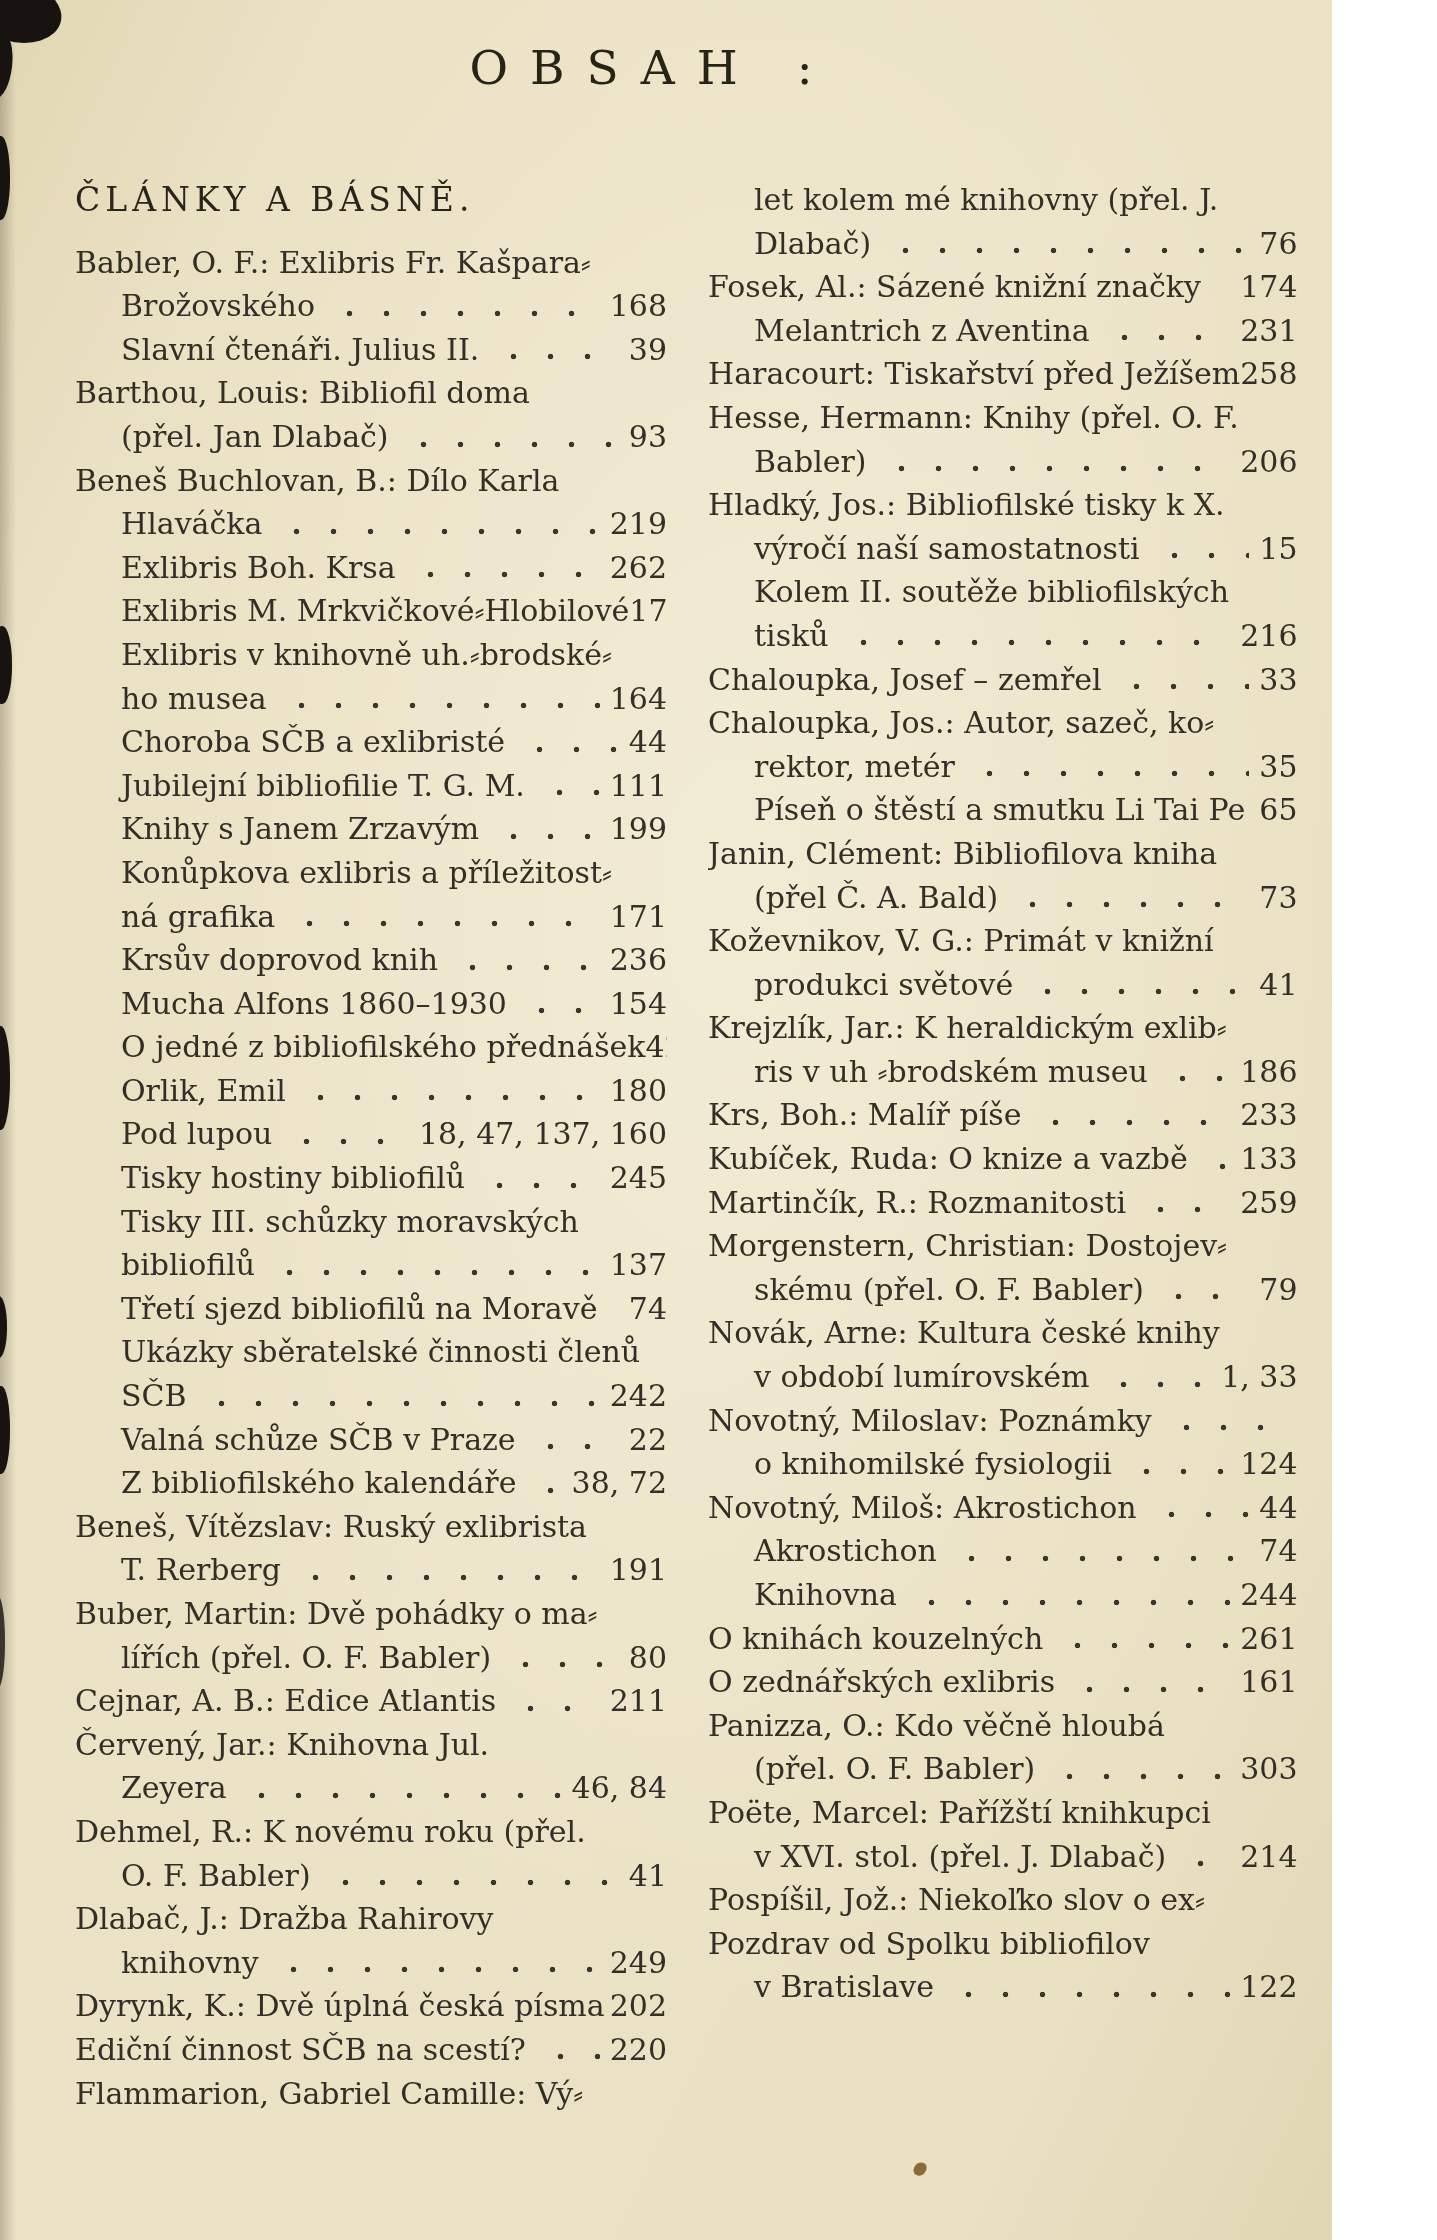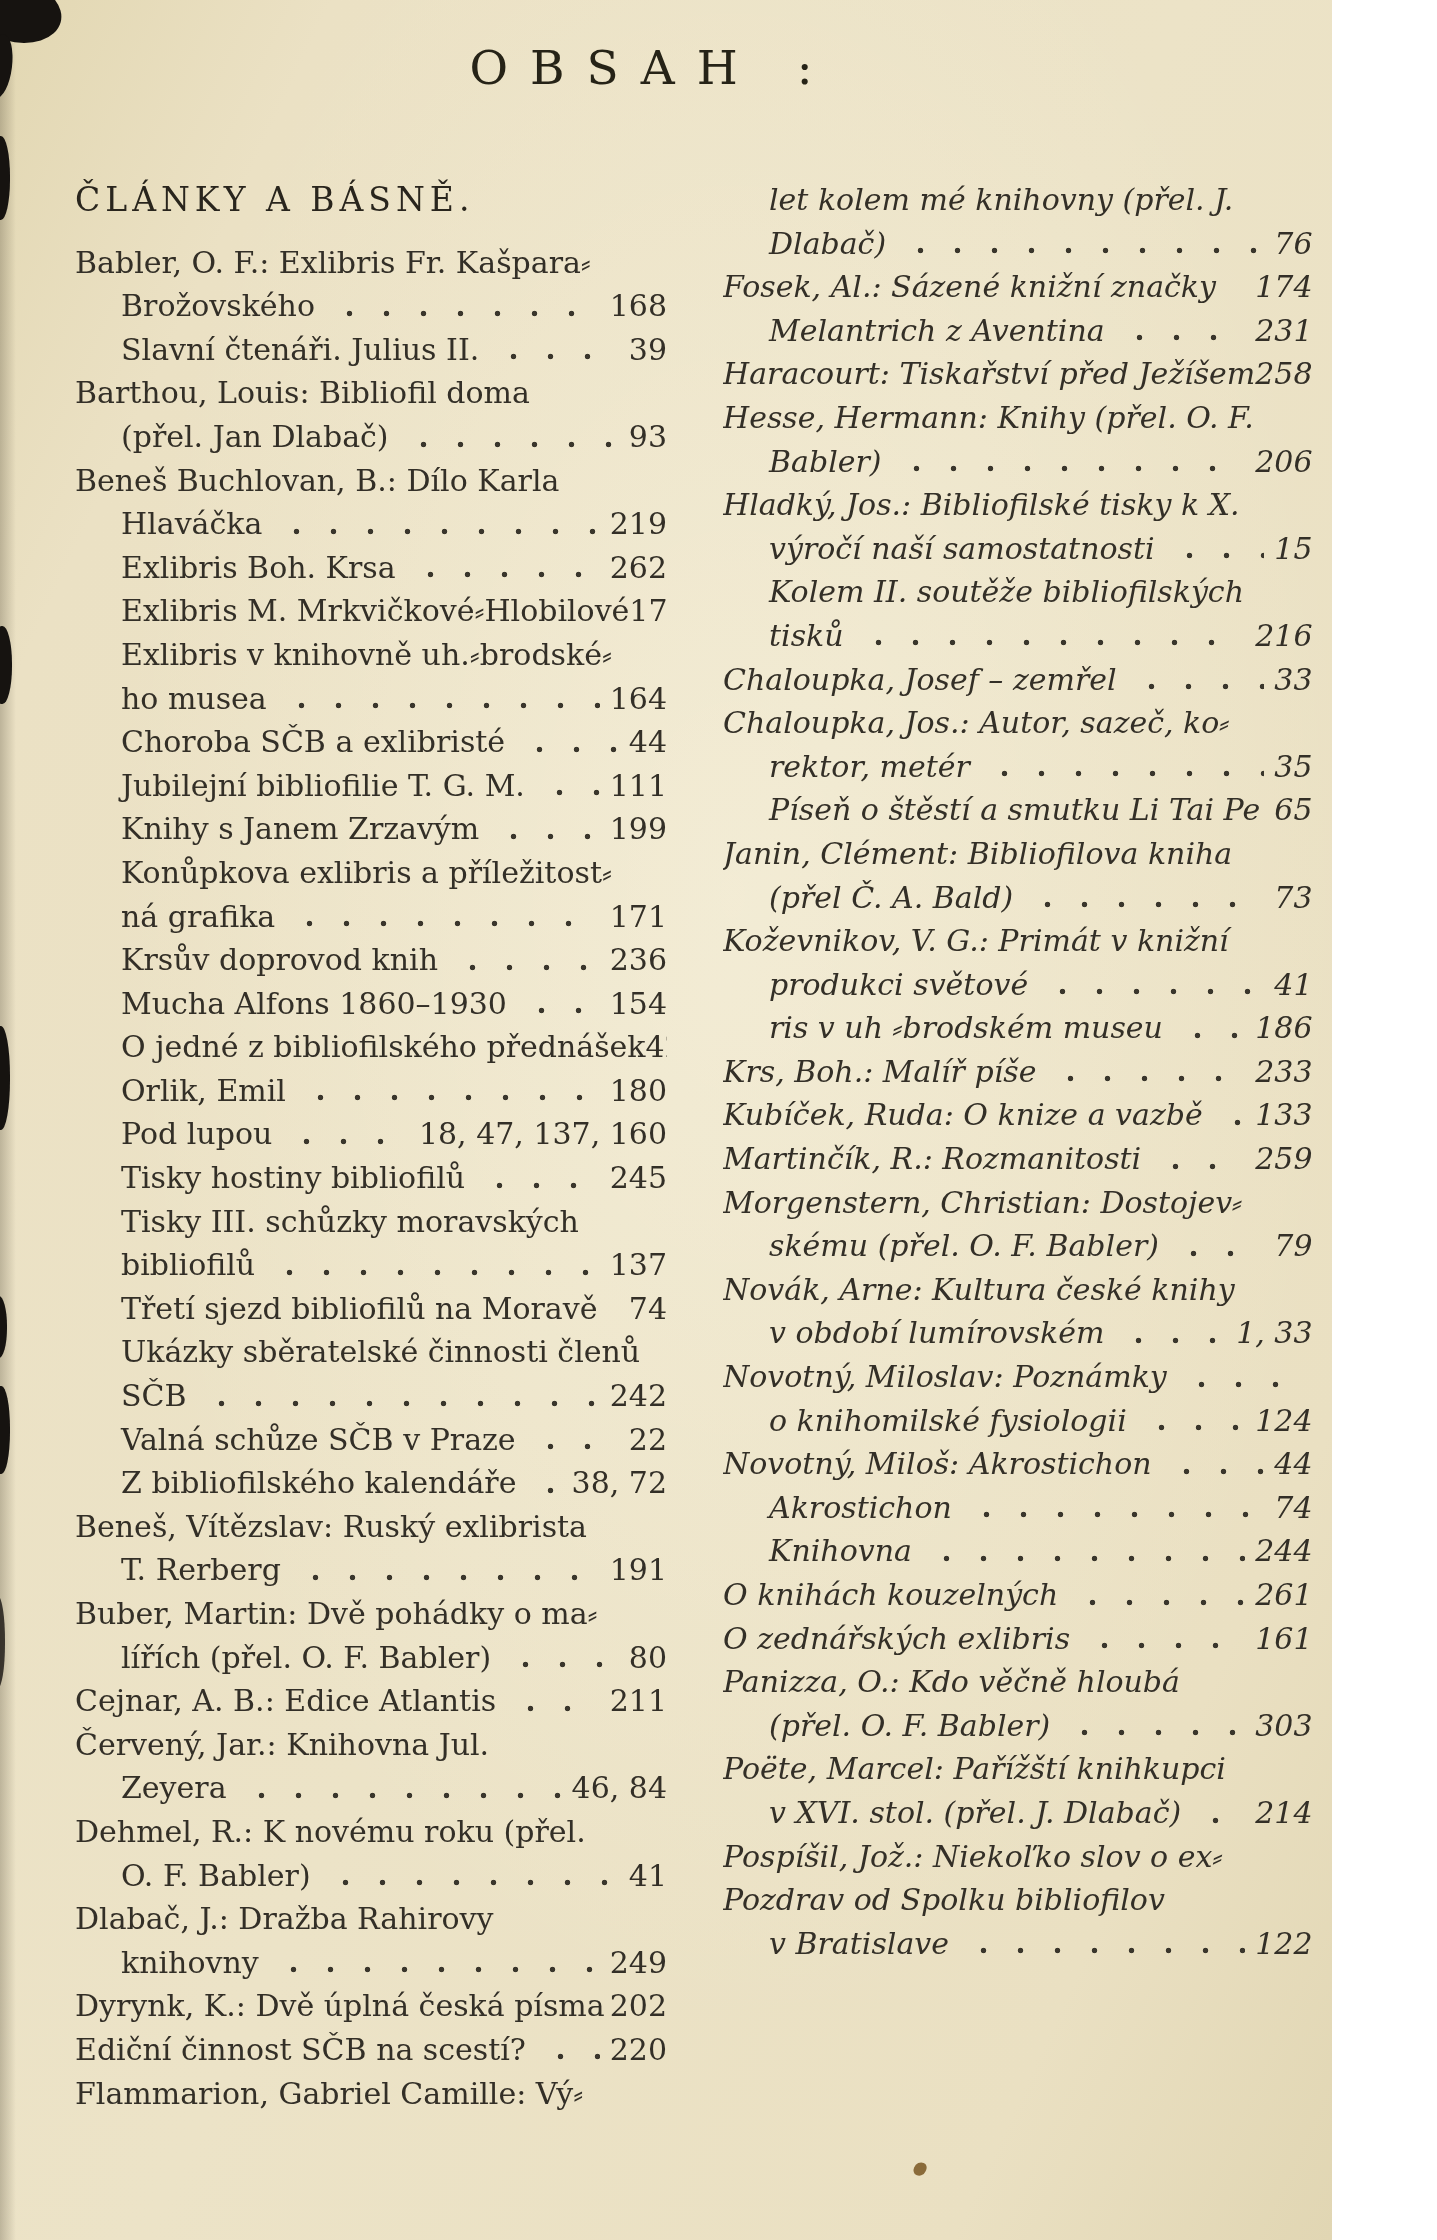--- a/index.html
+++ b/index.html
@@ -23,21 +23,21 @@
     font-size:47px; font-weight:normal;
     letter-spacing:22px; color:#262317;
     transform:translateX(-14px);
   }
   .columns {
     position:absolute; top:178px; left:75px; right:38px;
     display:flex;
     gap:6px;
   }
   .col-left  { width:592px; flex:0 0 auto; }
-  .col-right { flex:1 1 auto; margin-left:50px;font-style:italic; }
+  .col-right { flex:1 1 auto; margin-left:35px; }
   .heading {
     margin:0 0 19px 0;
     font-size:33px; font-weight:normal;
     letter-spacing:5px; color:#29251d;
     line-height:43.6px; white-space:nowrap;
   }
   .line {
     display:flex; align-items:baseline;
     height:43.6px; line-height:43.6px;
     font-size:30px; white-space:nowrap; overflow:hidden;
@@ -347,20 +347,23 @@
             <span class="pagenum">73</span>
           </div>
           <div class="line">
             <span class="text">Koževnikov, V. G.: Primát v knižní</span>
           </div>
           <div class="line ind">
             <span class="text">produkci světové</span>
             <span class="leader"></span>
             <span class="pagenum">41</span>
           </div>
+          <div class="line">
+            <span class="text">Krejzlík, Jar.: K heraldickým exlib⸗</span>
+          </div>
           <div class="line ind">
             <span class="text">ris v uh ⸗brodském museu</span>
             <span class="leader"></span>
             <span class="pagenum">186</span>
           </div>
           <div class="line">
             <span class="text">Krs, Boh.: Malíř píše</span>
             <span class="leader"></span>
             <span class="pagenum">233</span>
           </div>

